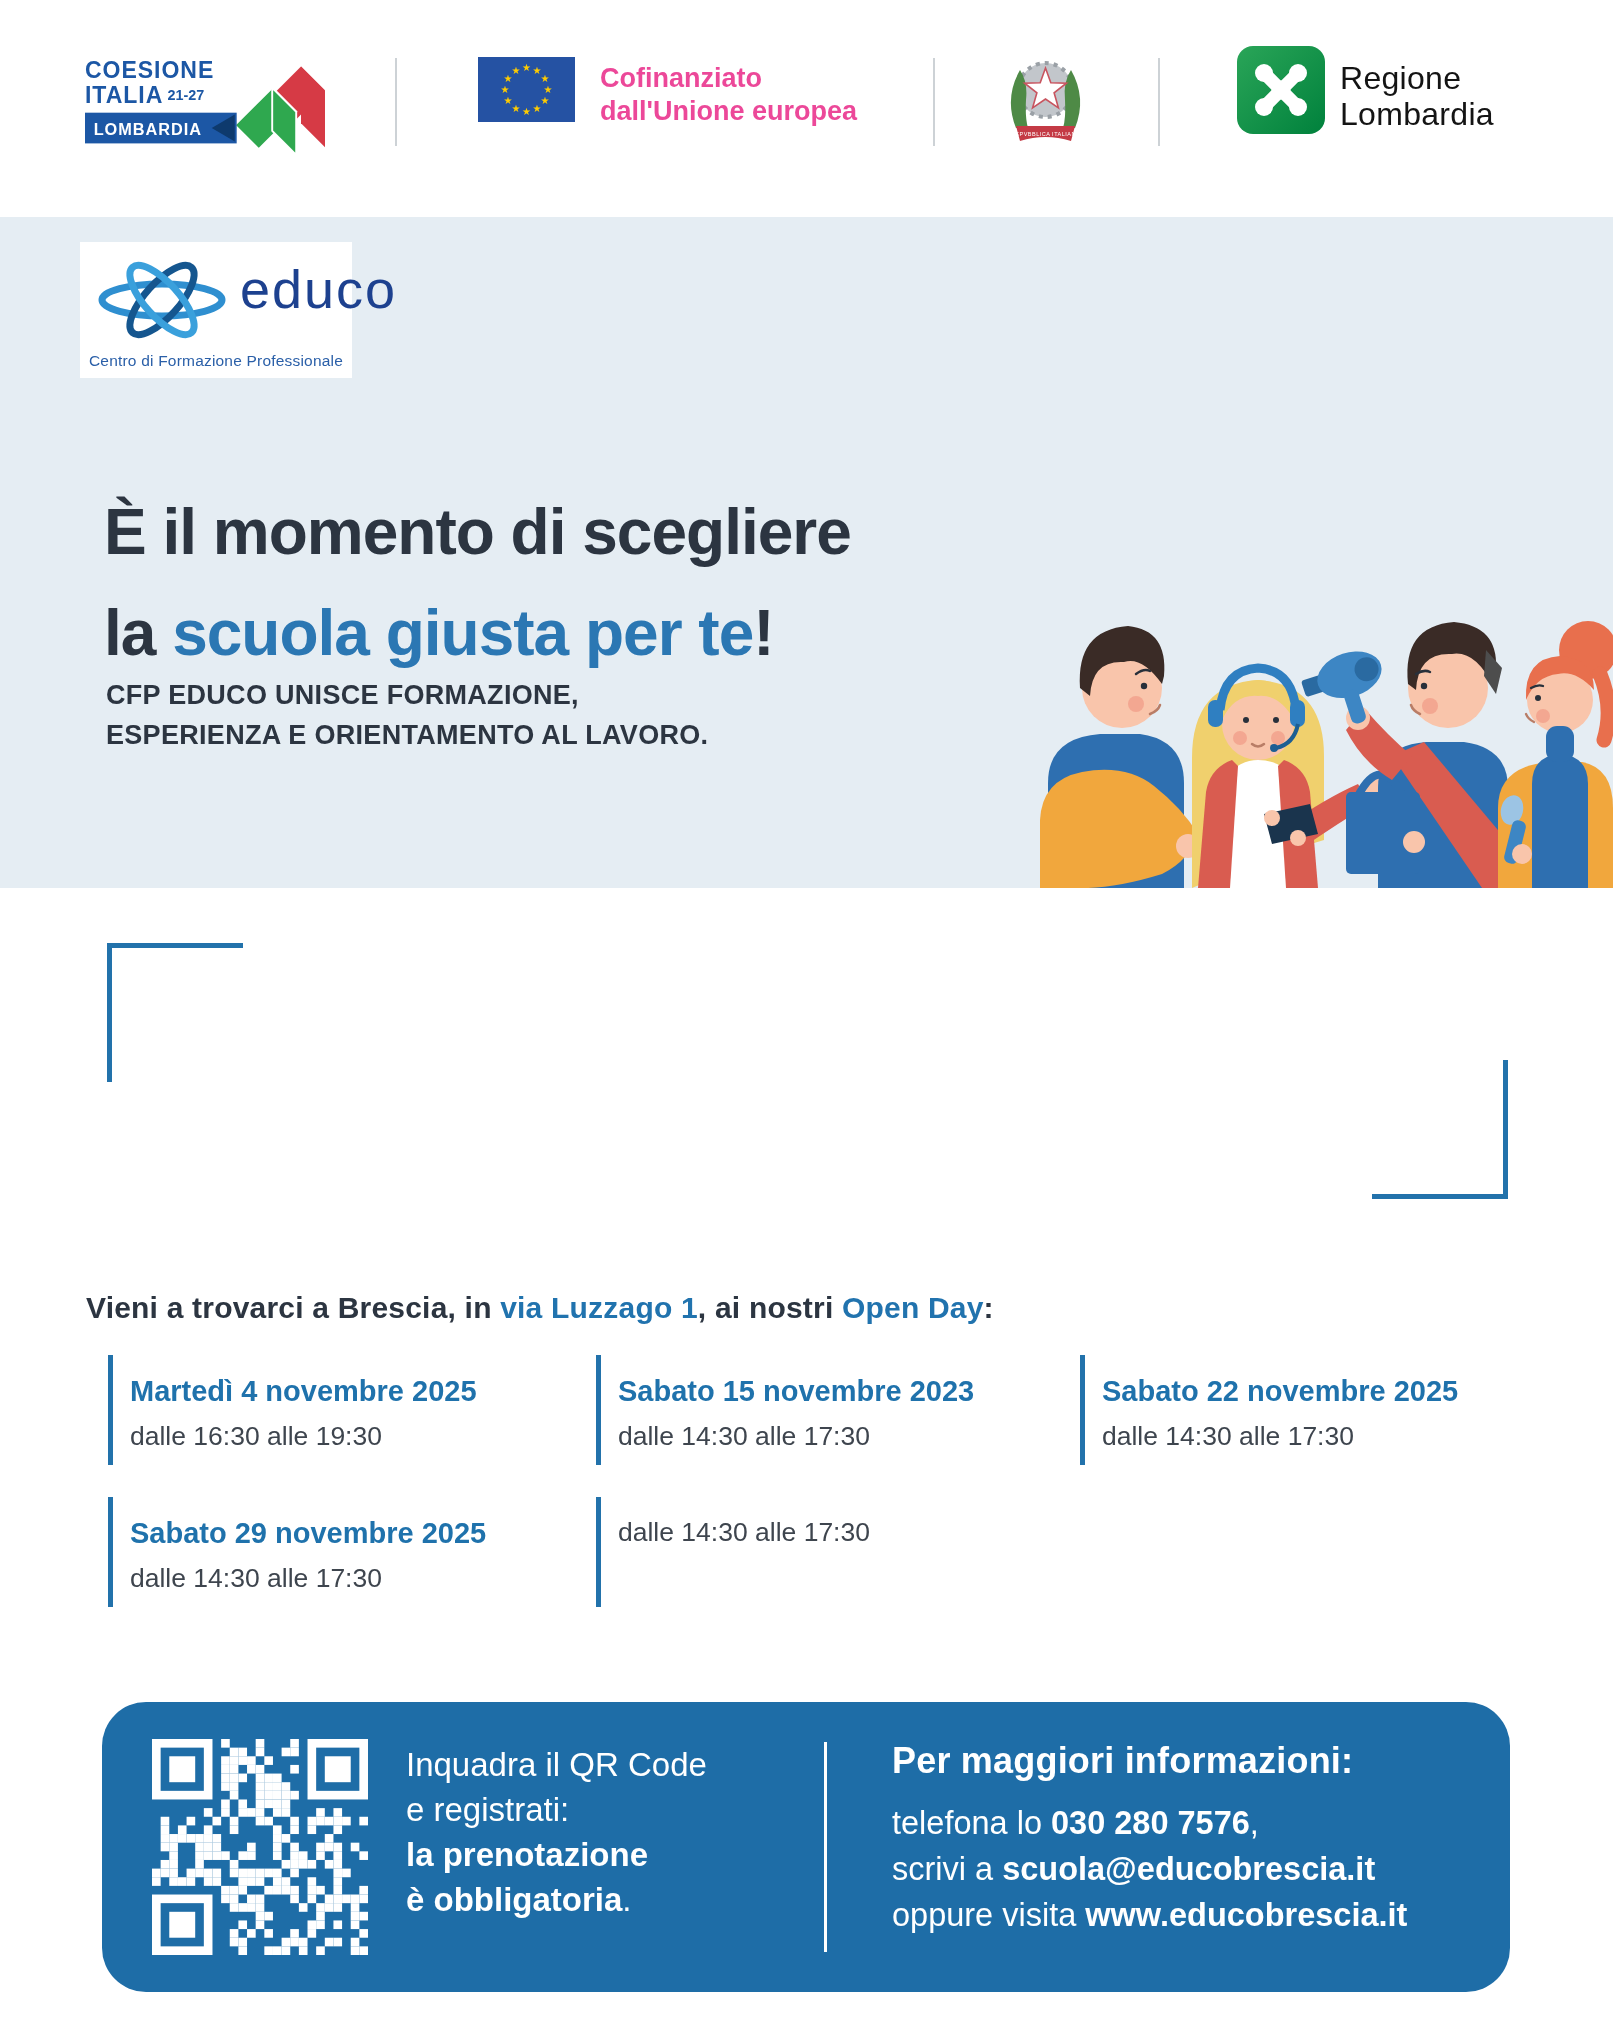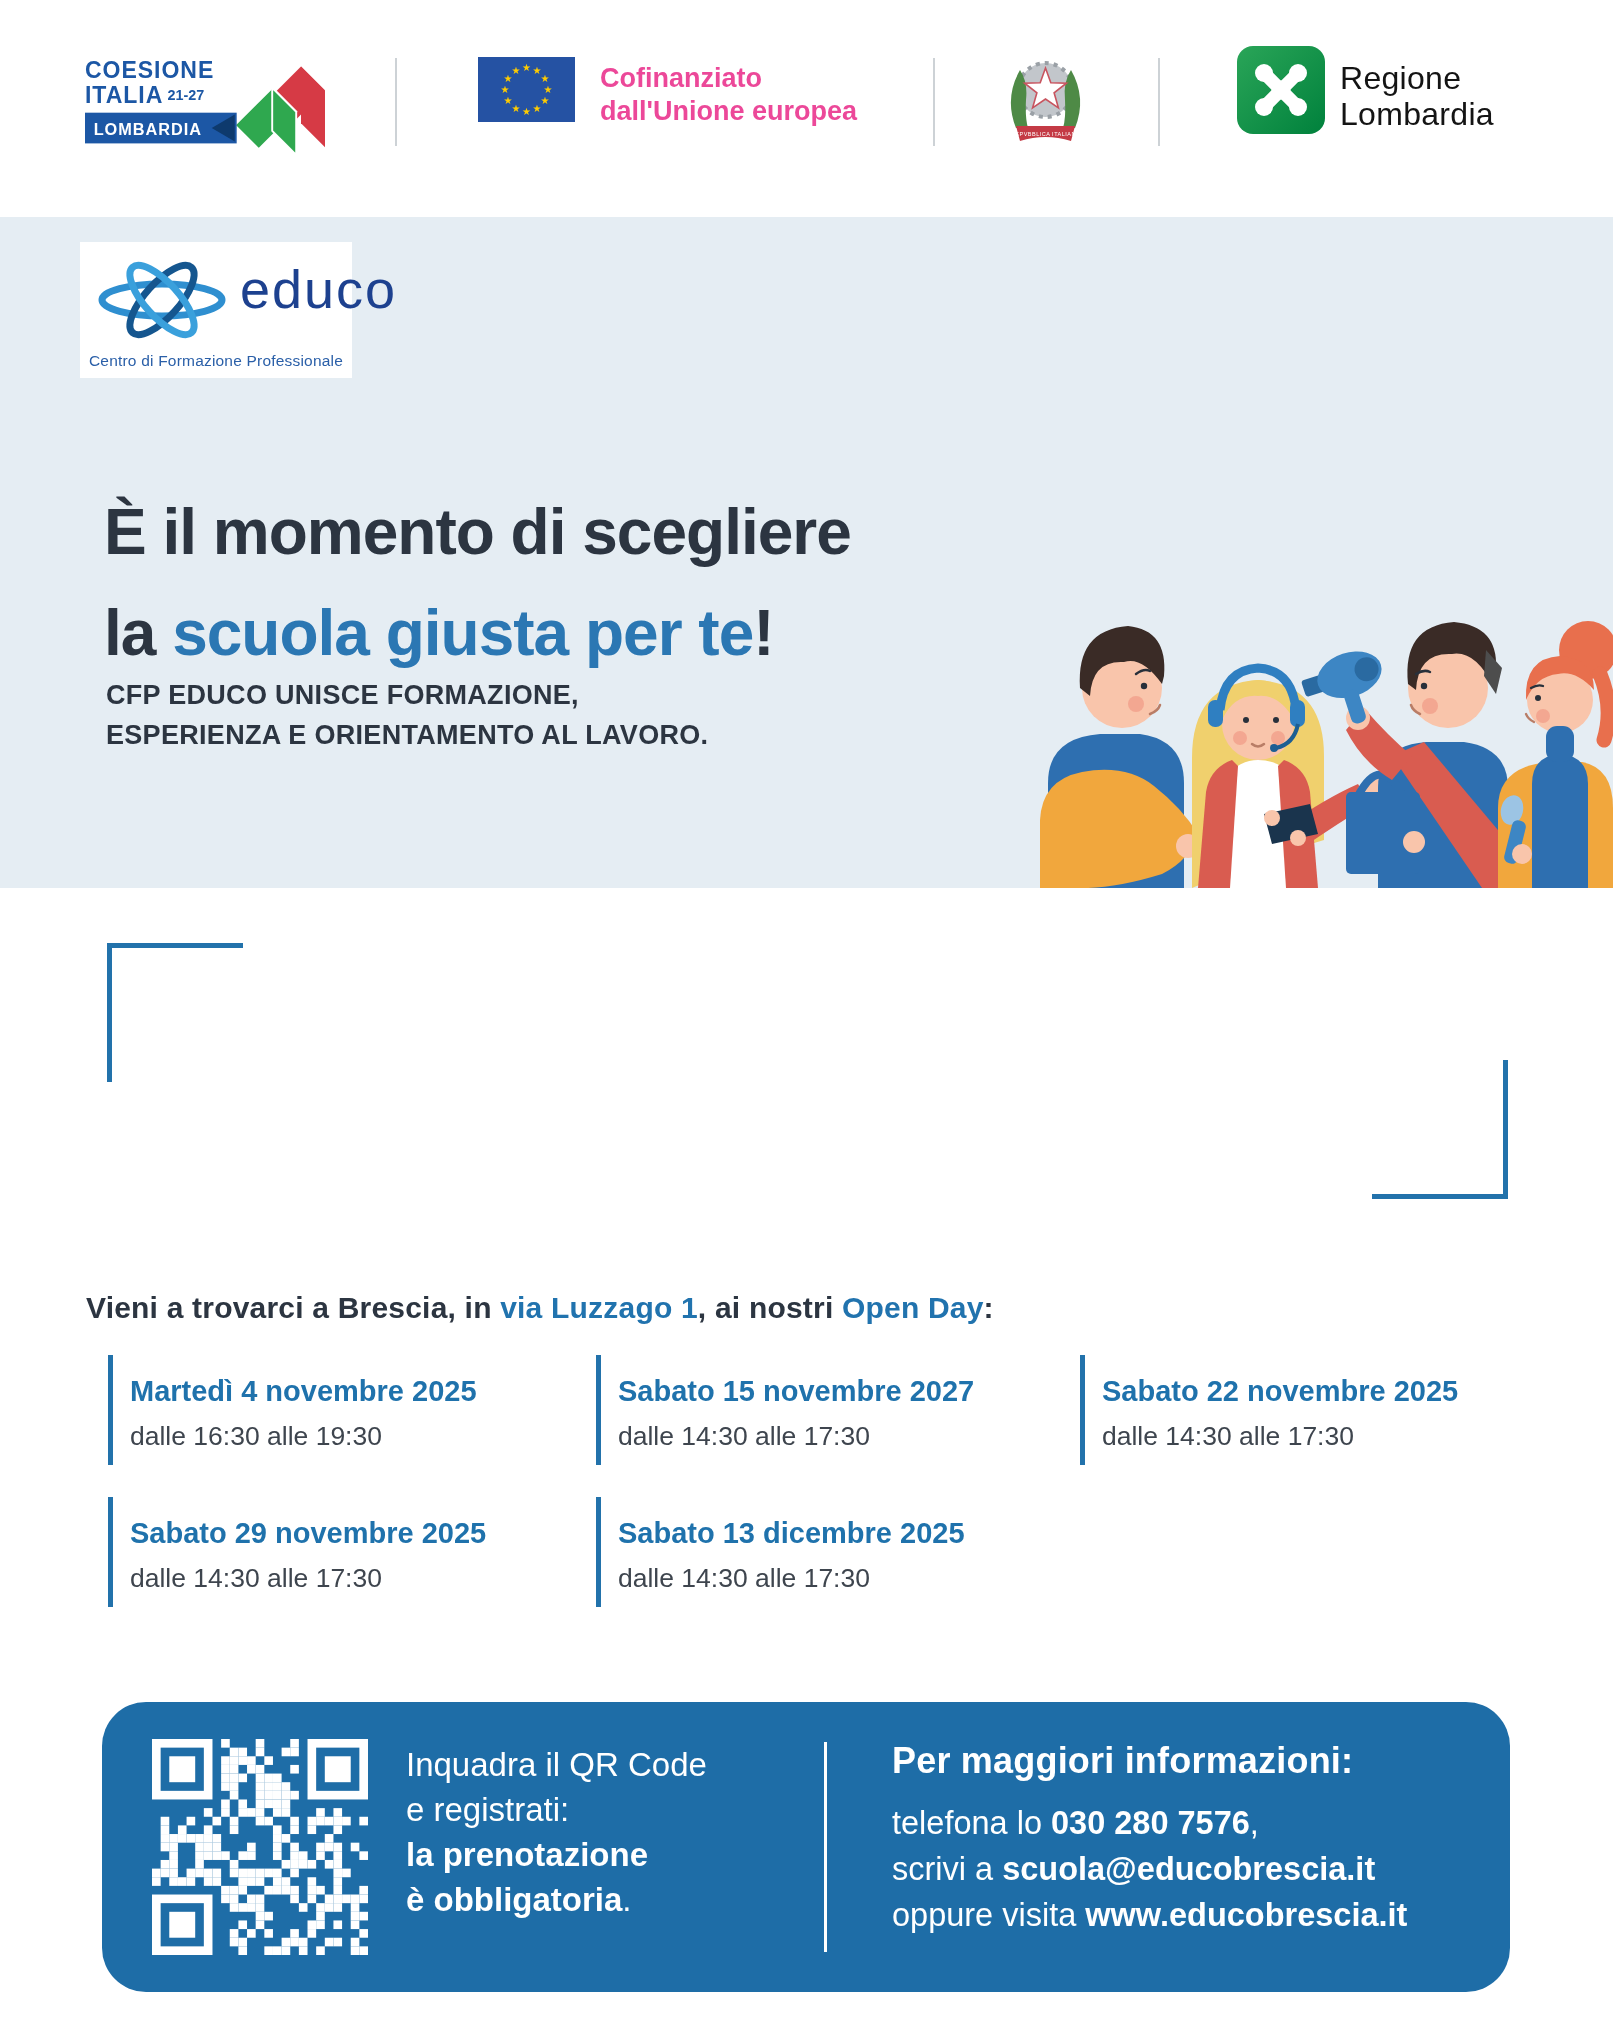--- a/index.html
+++ b/index.html
@@ -242,33 +242,32 @@
 
   <div class="openday-heading">
     <span>Vieni a trovarci a Brescia, in </span><span class="hl">via Luzzago 1</span><span>, ai nostri </span><span class="hl">Open Day</span><span>:</span>
   </div>
 
   <div class="date-card r1 c1">
     <p class="date-title">Martedì 4 novembre 2025</p>
     <p class="date-time">dalle 16:30 alle 19:30</p>
   </div>
   <div class="date-card r1 c2">
-    <p class="date-title">Sabato 15 novembre 2027</p>
+    <p class="date-title">Sabato 15 novembre 2023</p>
     <p class="date-time">dalle 14:30 alle 17:30</p>
   </div>
   <div class="date-card r1 c3">
     <p class="date-title">Sabato 22 novembre 2025</p>
     <p class="date-time">dalle 14:30 alle 17:30</p>
   </div>
   <div class="date-card r2 c1">
     <p class="date-title">Sabato 29 novembre 2025</p>
     <p class="date-time">dalle 14:30 alle 17:30</p>
   </div>
   <div class="date-card r2 c2">
-    <p class="date-title">Sabato 13 dicembre 2025</p>
     <p class="date-time">dalle 14:30 alle 17:30</p>
   </div>
 
   <footer class="footer-box">
     <svg id="qr-svg" class="qr" viewBox="0 0 200 200">
         <g fill="#ffffff">
           <rect x="64" y="0" width="8" height="8"></rect>
           <rect x="96" y="0" width="8" height="8"></rect>
           <rect x="128" y="0" width="8" height="8"></rect>
           <rect x="72" y="8" width="8" height="8"></rect>

